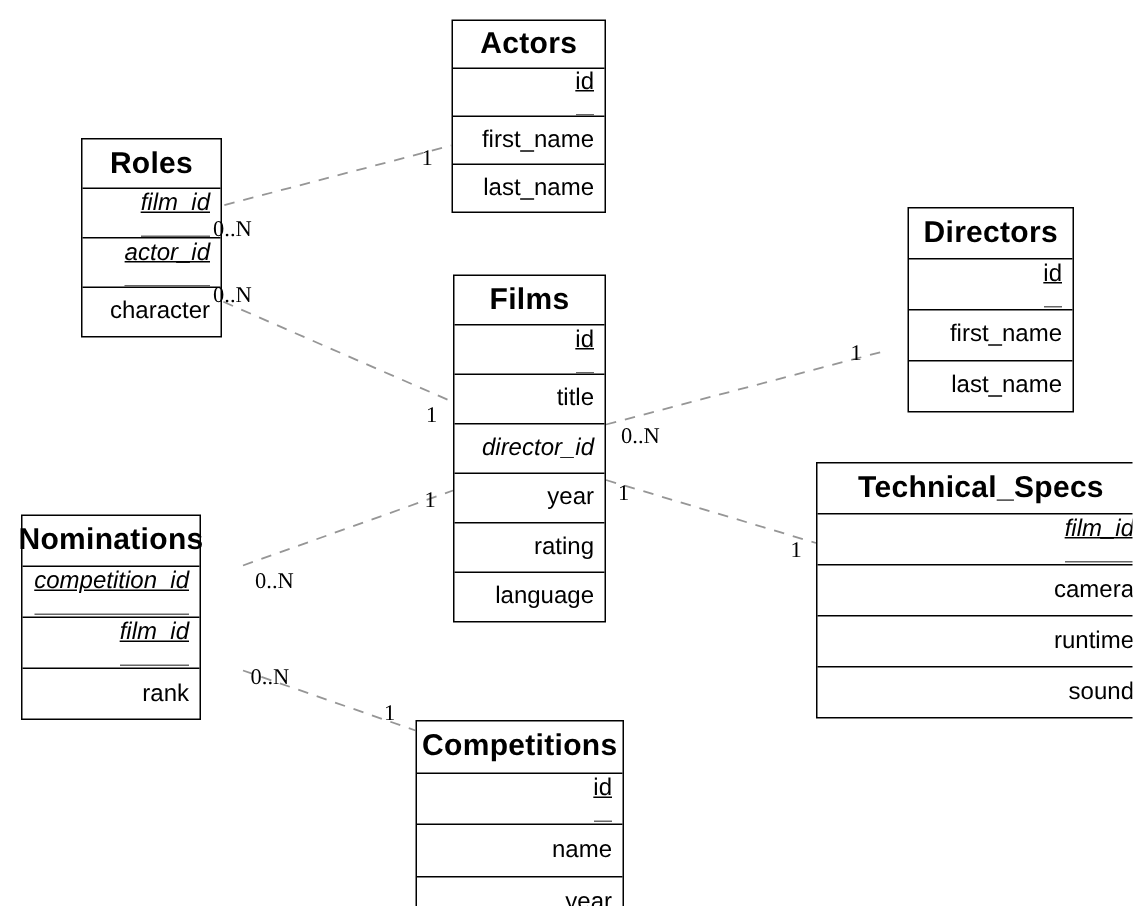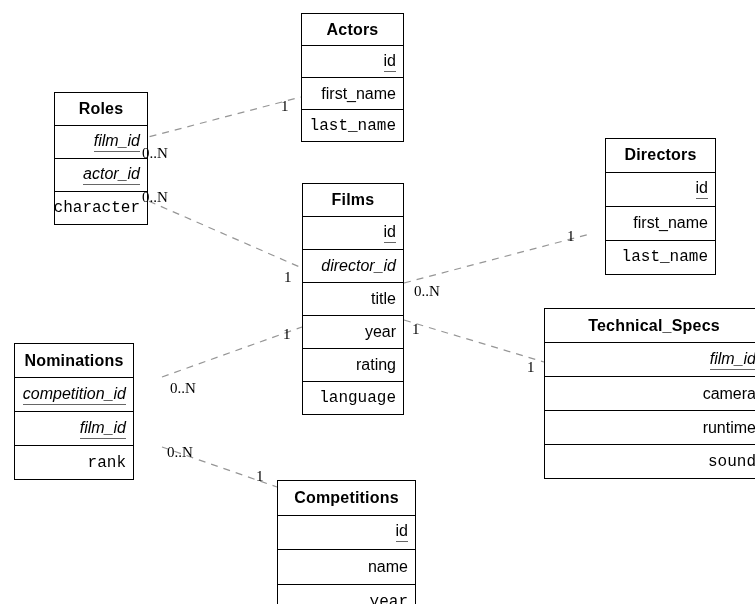--- a/index.html
+++ b/index.html
@@ -7,29 +7,29 @@
     width:755px;height:604px;position:relative;background:#ffffff;
     font-family:"Liberation Sans",sans-serif;color:#000;overflow:hidden;
   }
   #lines{position:absolute;left:0;top:0;width:755px;height:604px;}
   .entity{
     position:absolute;background:#ffffff;border:1.5px solid #000;
     box-sizing:border-box;
   }
   .hdr{
     height:var(--rh);display:flex;align-items:center;justify-content:center;
-    font-weight:bold;font-size:16px;border-bottom:1.5px solid #000;
+    font-weight:bold;font-size:20px;border-bottom:1.5px solid #000;
     letter-spacing:0.2px;
   }
   .row{
     height:var(--rh);display:flex;align-items:center;justify-content:flex-end;
     font-size:16px;padding-right:7px;border-bottom:1.5px solid #000;
   }
-  .row:last-child{border-bottom:none;font-family:Liberation Mono, monospace;}
-  .pk span{border-bottom:1.2px solid #666;padding-bottom:1px;}
+  .row:last-child{border-bottom:none;}
+  .pk span{border-bottom:1.2px solid #666;padding-bottom:12px;text-decoration:underline;}
   .fk span{font-style:italic;}
   .card{
     position:absolute;font-family:"Liberation Serif","DejaVu Serif",serif;
     font-size:15px;line-height:15px;white-space:nowrap;
   }
 </style>
 </head>
 <body>
 
 <svg id="lines">
@@ -71,25 +71,25 @@
     </div>
 </div>
 
 <div class="entity" style="left:302px;top:183px;width:102px;--rh:32px">
   <div class="hdr">
       <span>Films</span>
     </div>
   <div class="row pk">
       <span>id</span>
     </div>
+  <div class="row">
+      <span>title</span>
+    </div>
   <div class="row fk">
       <span>director_id</span>
-    </div>
-  <div class="row">
-      <span>title</span>
     </div>
   <div class="row">
       <span>year</span>
     </div>
   <div class="row">
       <span>rating</span>
     </div>
   <div class="row">
       <span>language</span>
     </div>

